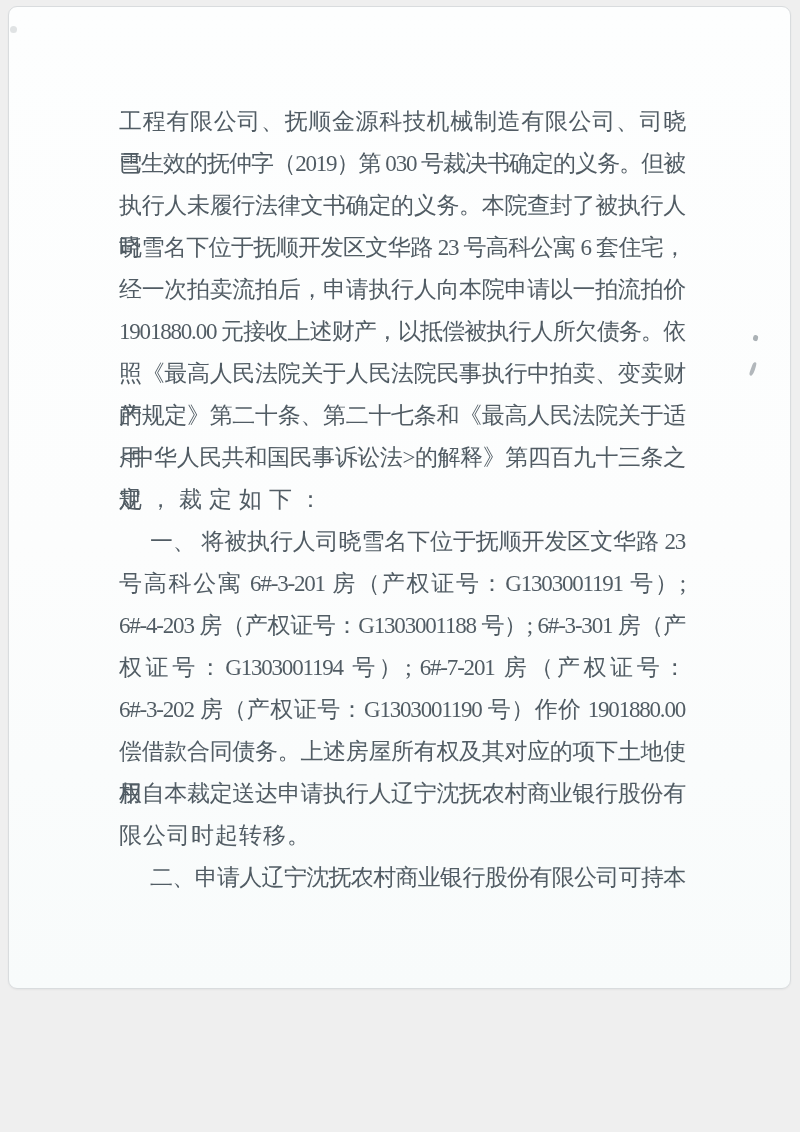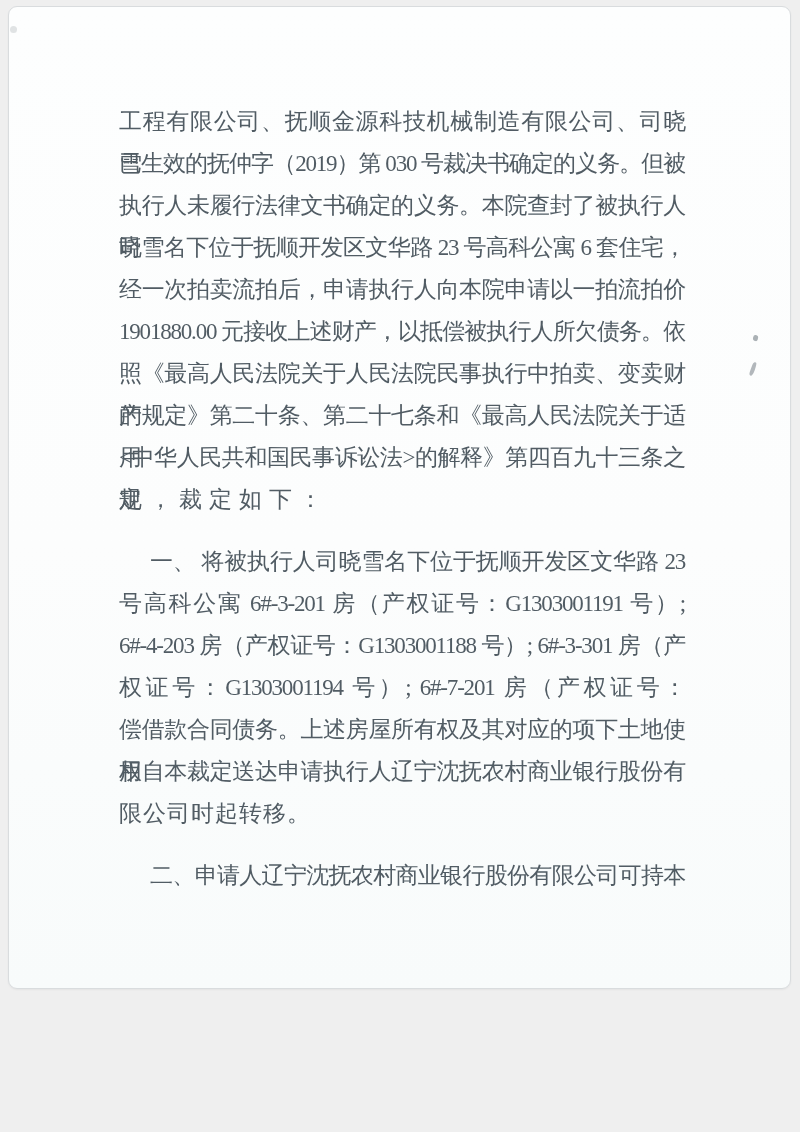--- a/index.html
+++ b/index.html
@@ -22,21 +22,21 @@
     height:42px;line-height:42px;font-size:23px;
     color:var(--text,#515c64);
     letter-spacing:-1.2px;
     white-space:normal;
     box-sizing:border-box;width:100%;
     text-rendering:optimizeLegibility;
   }
   .line.j{text-align:justify;text-align-last:justify;}
   .line.n{letter-spacing:1px;text-align:right;text-align-last:left;}
   .line.w{letter-spacing:7px;}
-  .line.i{padding-left:31px;margin-top:20px;}
+  .line.i{padding-left:31px;}
   .speck{position:absolute;}
   .s1{left:744px;top:328px;width:5px;height:6px;background:#68727a;opacity:.55;
       border-radius:50% 50% 40% 60%;transform:rotate(14deg);}
   .s2{left:742px;top:355px;width:4px;height:14px;background:#68727a;opacity:.5;
       border-radius:60% 40% 50% 50%/30% 70% 60% 40%;transform:rotate(20deg);}
   .s3{left:1px;top:19px;width:7px;height:7px;background:#8a9298;opacity:.25;border-radius:50%;}
 </style>
 </head>
 <body>
 
@@ -50,20 +50,21 @@
         <div class="line j">经一次拍卖流拍后，申请执行人向本院申请以一拍流拍价</div>
         <div class="line j">1901880.00 元接收上述财产，以抵偿被执行人所欠债务。依</div>
         <div class="line j">照《最高人民法院关于人民法院民事执行中拍卖、变卖财产</div>
         <div class="line j">的规定》第二十条、第二十七条和《最高人民法院关于适用</div>
         <div class="line j">&lt;中华人民共和国民事诉讼法&gt;的解释》第四百九十三条之规</div>
         <div class="line n w">定，裁定如下：</div>
         <div class="line j i">一、 将被执行人司晓雪名下位于抚顺开发区文华路 23</div>
         <div class="line j">号高科公寓 6#-3-201 房（产权证号：G1303001191 号）;</div>
         <div class="line j">6#-4-203 房（产权证号：G1303001188 号）; 6#-3-301 房（产</div>
         <div class="line j">权证号：G1303001194 号）; 6#-7-201 房（产权证号：</div>
+        <div class="line j">6#-3-202 房（产权证号：G1303001190 号）作价 1901880.00</div>
         <div class="line j">偿借款合同债务。上述房屋所有权及其对应的项下土地使用</div>
         <div class="line j">权自本裁定送达申请执行人辽宁沈抚农村商业银行股份有</div>
         <div class="line n">限公司时起转移。</div>
         <div class="line j i">二、申请人辽宁沈抚农村商业银行股份有限公司可持本</div>
       </div>
     <div class="speck s1"></div>
     <div class="speck s2"></div>
     <div class="speck s3"></div>
   </div>
 </div>

